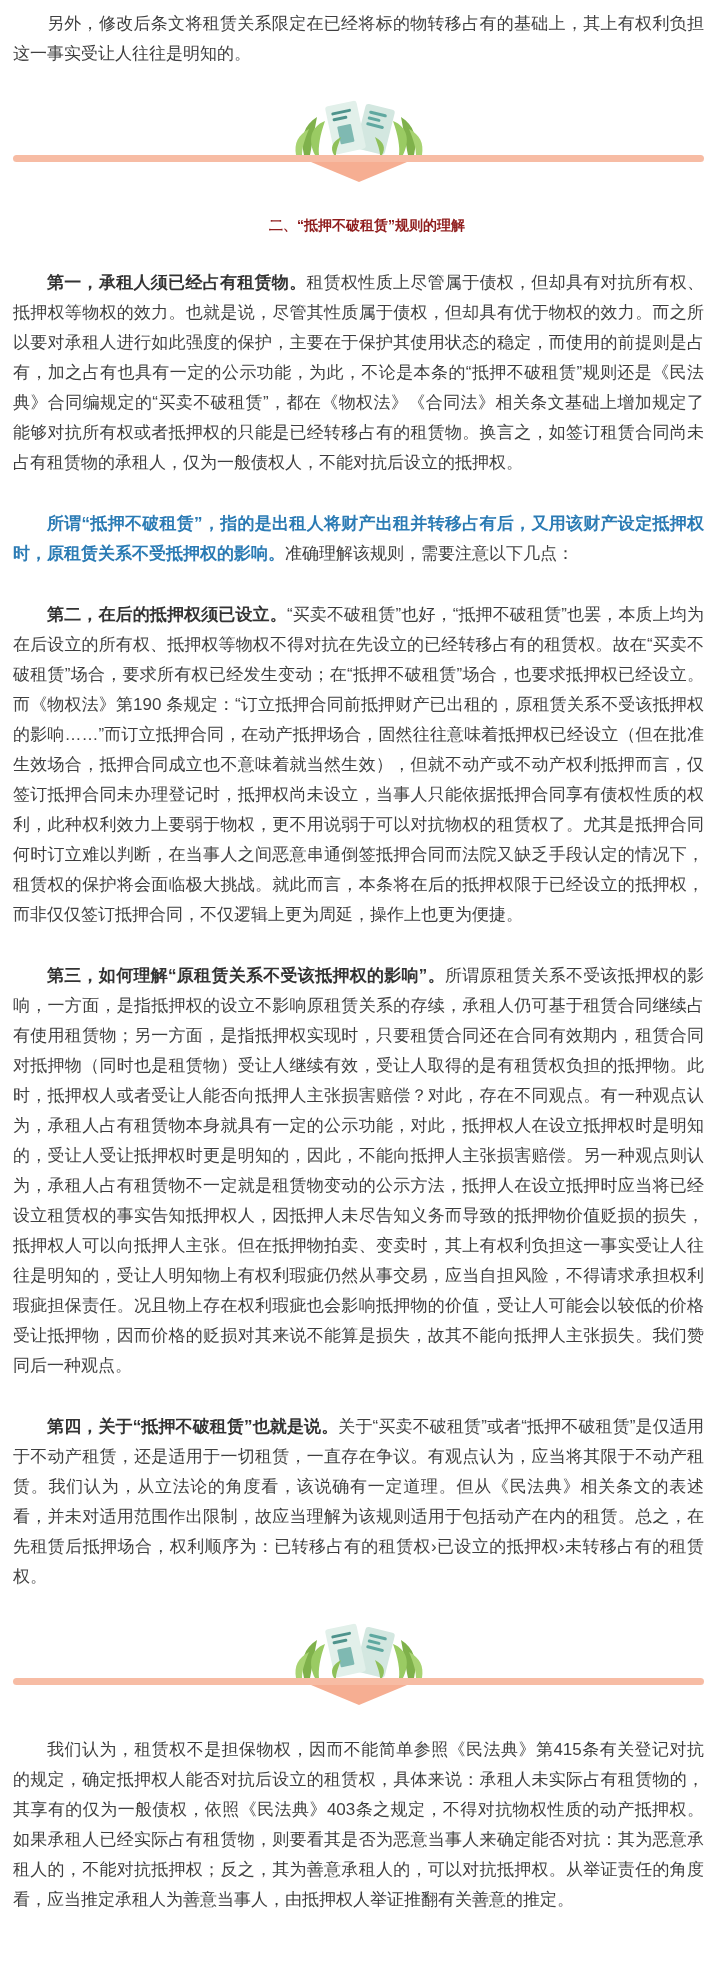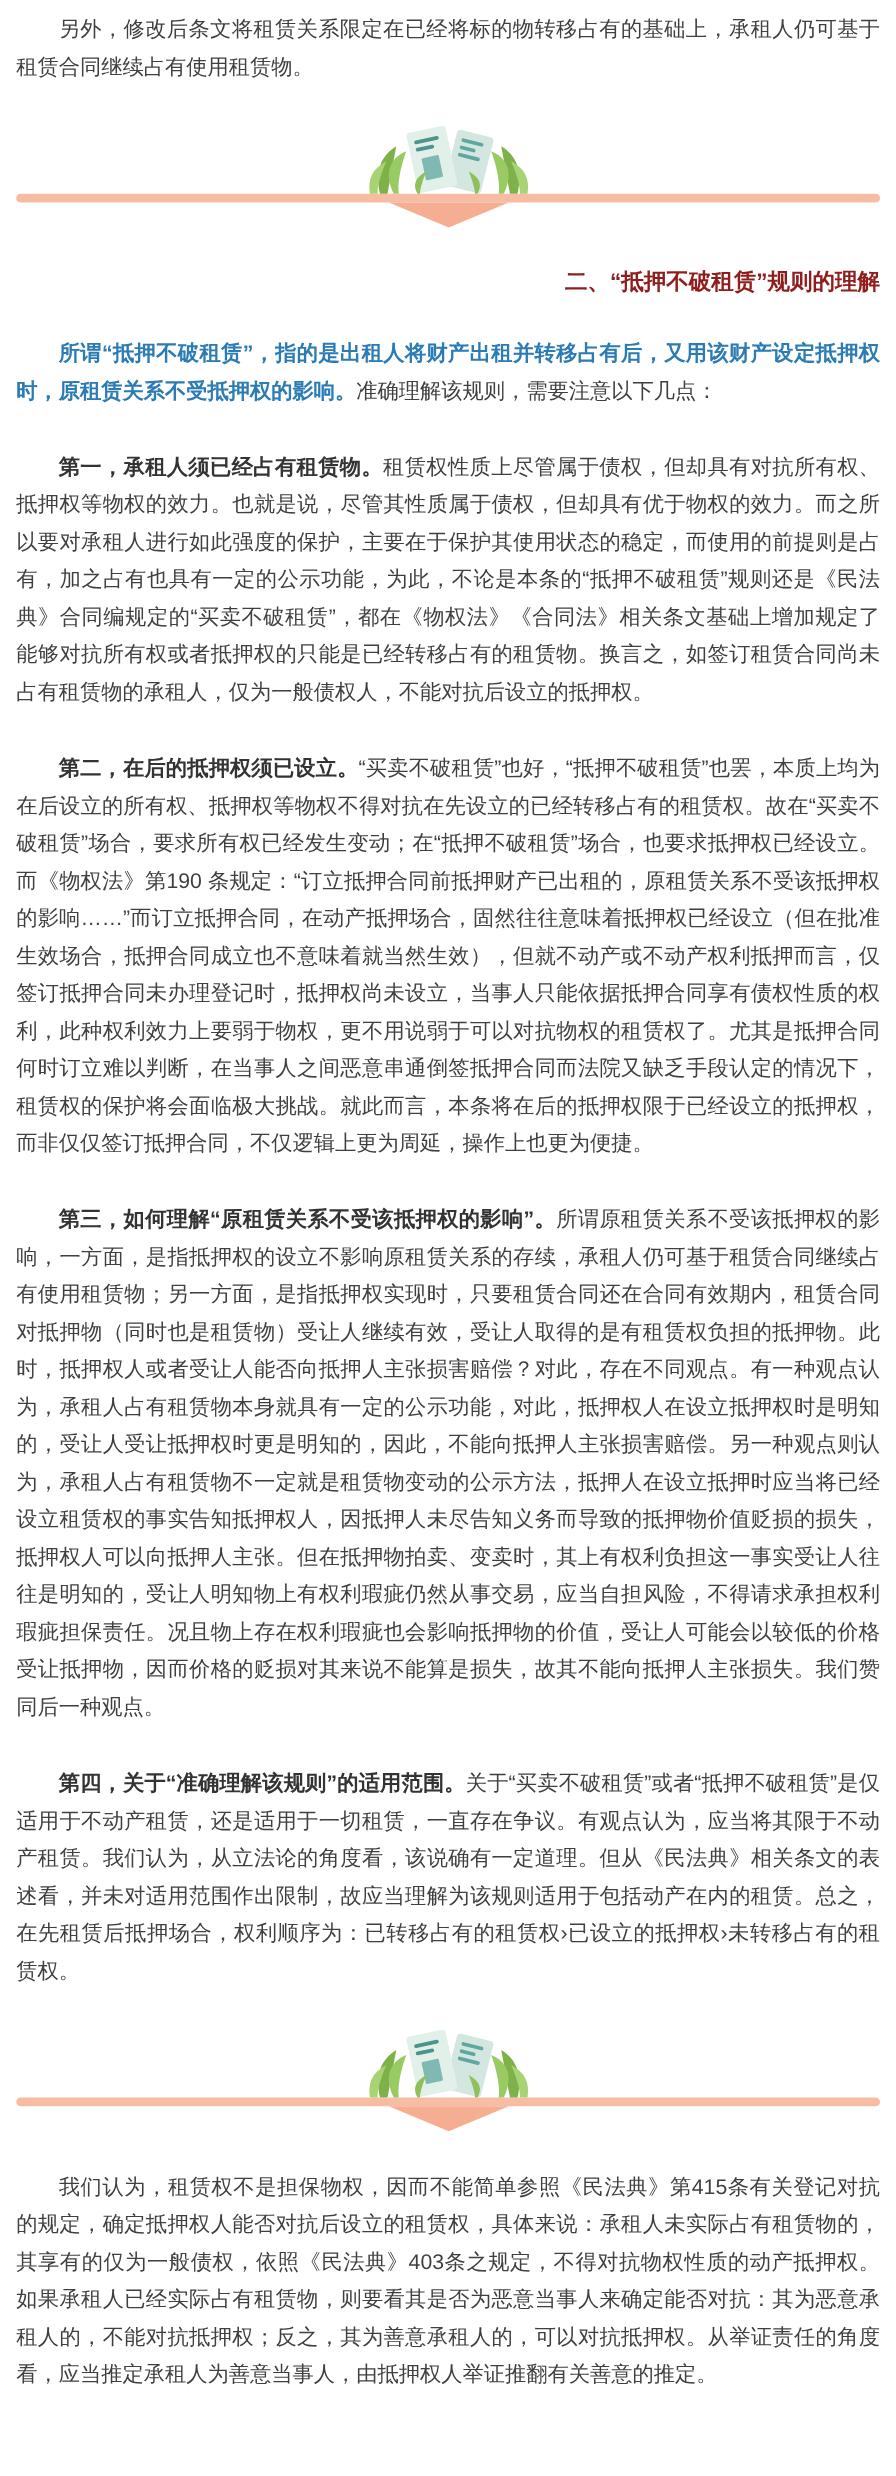--- a/index.html
+++ b/index.html
@@ -13,26 +13,26 @@
     font-size: 17px;
     line-height: 30px;
     text-align: justify;
   }
   .para {
     margin: 0 0 31px 0;
     text-indent: 2em;
   }
   .para:last-child { margin-bottom: 10px; }
   .heading {
-    font-size: 18px;
+    font-size: 14px;
     font-weight: bold;
     color: #8f1d1d;
     margin: 0 0 30px 0;
     padding-left: 1.2em;
-    text-align: right;
+    text-align: center;
     line-height: 26px;
   }
   .hl {
     color: #2b7bb4;
     font-weight: bold;
   }
   .lead {
     font-weight: bold;
     color: #333333;
   }
@@ -67,21 +67,21 @@
     border-left: 48px solid transparent;
     border-right: 48px solid transparent;
     border-top: 20px solid #f6ae92;
   }
 </style>
 </head>
 <body>
 
 <article class="article">
 
-  <p class="para">另外，修改后条文将租赁关系限定在已经将标的物转移占有的基础上，承租人仍可基于租赁合同继续占有使用租赁物。</p>
+  <p class="para">另外，修改后条文将租赁关系限定在已经将标的物转移占有的基础上，其上有权利负担这一事实受让人往往是明知的。</p>
 
   <div class="divider">
     <div class="divider-line"></div>
     <div class="divider-art">
       <svg width="170" height="60" viewBox="0 0 170 60" xmlns="http://www.w3.org/2000/svg">
         <path d="M30 57 C26 40 30 27 43 19 C40 35 38 47 36 57 Z" fill="#7fb14b"></path>
         <path d="M41 57 C34 43 36 29 51 23 C46 37 44 49 45 57 Z" fill="#9acb63"></path>
         <path d="M22 57 C20 45 24 37 35 31 C30 43 28 51 28 57 Z" fill="#a8d372"></path>
         <path d="M140 57 C144 40 140 27 127 19 C130 35 132 47 134 57 Z" fill="#7fb14b"></path>
         <path d="M129 57 C136 43 134 29 119 23 C124 37 126 49 125 57 Z" fill="#9acb63"></path>
@@ -100,29 +100,29 @@
         </g>
         <path d="M60 57 C56 50 58 44 67 39 C64 47 62 53 62 57 Z" fill="#8fc05a"></path>
         <path d="M108 57 C112 50 110 44 101 39 C104 47 106 53 106 57 Z" fill="#8fc05a"></path>
       </svg>
     </div>
     <div class="divider-arrow"></div>
   </div>
 
   <h2 class="heading">二、“抵押不破租赁”规则的理解</h2>
 
+  <p class="para"><span class="lead">第一，承租人须已经占有租赁物。</span><span>租赁权性质上尽管属于债权，但却具有对抗所有权、抵押权等物权的效力。也就是说，尽管其性质属于债权，但却具有优于物权的效力。而之所以要对承租人进行如此强度的保护，主要在于保护其使用状态的稳定，而使用的前提则是占有，加之占有也具有一定的公示功能，为此，不论是本条的“抵押不破租赁”规则还是《民法典》合同编规定的“买卖不破租赁”，都在《物权法》《合同法》相关条文基础上增加规定了能够对抗所有权或者抵押权的只能是已经转移占有的租赁物。换言之，如签订租赁合同尚未占有租赁物的承租人，仅为一般债权人，不能对抗后设立的抵押权。</span></p>
+
   <p class="para"><span class="hl">所谓“抵押不破租赁”，指的是出租人将财产出租并转移占有后，又用该财产设定抵押权时，原租赁关系不受抵押权的影响。</span><span>准确理解该规则，需要注意以下几点：</span></p>
-
-  <p class="para"><span class="lead">第一，承租人须已经占有租赁物。</span><span>租赁权性质上尽管属于债权，但却具有对抗所有权、抵押权等物权的效力。也就是说，尽管其性质属于债权，但却具有优于物权的效力。而之所以要对承租人进行如此强度的保护，主要在于保护其使用状态的稳定，而使用的前提则是占有，加之占有也具有一定的公示功能，为此，不论是本条的“抵押不破租赁”规则还是《民法典》合同编规定的“买卖不破租赁”，都在《物权法》《合同法》相关条文基础上增加规定了能够对抗所有权或者抵押权的只能是已经转移占有的租赁物。换言之，如签订租赁合同尚未占有租赁物的承租人，仅为一般债权人，不能对抗后设立的抵押权。</span></p>
 
   <p class="para"><span class="lead">第二，在后的抵押权须已设立。</span><span>“买卖不破租赁”也好，“抵押不破租赁”也罢，本质上均为在后设立的所有权、抵押权等物权不得对抗在先设立的已经转移占有的租赁权。故在“买卖不破租赁”场合，要求所有权已经发生变动；在“抵押不破租赁”场合，也要求抵押权已经设立。而《物权法》第190 条规定：“订立抵押合同前抵押财产已出租的，原租赁关系不受该抵押权的影响……”而订立抵押合同，在动产抵押场合，固然往往意味着抵押权已经设立（但在批准生效场合，抵押合同成立也不意味着就当然生效），但就不动产或不动产权利抵押而言，仅签订抵押合同未办理登记时，抵押权尚未设立，当事人只能依据抵押合同享有债权性质的权利，此种权利效力上要弱于物权，更不用说弱于可以对抗物权的租赁权了。尤其是抵押合同何时订立难以判断，在当事人之间恶意串通倒签抵押合同而法院又缺乏手段认定的情况下，租赁权的保护将会面临极大挑战。就此而言，本条将在后的抵押权限于已经设立的抵押权，而非仅仅签订抵押合同，不仅逻辑上更为周延，操作上也更为便捷。</span></p>
 
   <p class="para"><span class="lead">第三，如何理解“原租赁关系不受该抵押权的影响”。</span><span>所谓原租赁关系不受该抵押权的影响，一方面，是指抵押权的设立不影响原租赁关系的存续，承租人仍可基于租赁合同继续占有使用租赁物；另一方面，是指抵押权实现时，只要租赁合同还在合同有效期内，租赁合同对抵押物（同时也是租赁物）受让人继续有效，受让人取得的是有租赁权负担的抵押物。此时，抵押权人或者受让人能否向抵押人主张损害赔偿？对此，存在不同观点。有一种观点认为，承租人占有租赁物本身就具有一定的公示功能，对此，抵押权人在设立抵押权时是明知的，受让人受让抵押权时更是明知的，因此，不能向抵押人主张损害赔偿。另一种观点则认为，承租人占有租赁物不一定就是租赁物变动的公示方法，抵押人在设立抵押时应当将已经设立租赁权的事实告知抵押权人，因抵押人未尽告知义务而导致的抵押物价值贬损的损失，抵押权人可以向抵押人主张。但在抵押物拍卖、变卖时，其上有权利负担这一事实受让人往往是明知的，受让人明知物上有权利瑕疵仍然从事交易，应当自担风险，不得请求承担权利瑕疵担保责任。况且物上存在权利瑕疵也会影响抵押物的价值，受让人可能会以较低的价格受让抵押物，因而价格的贬损对其来说不能算是损失，故其不能向抵押人主张损失。我们赞同后一种观点。</span></p>
 
-  <p class="para"><span class="lead">第四，关于“准确理解该规则”的适用范围。</span><span>关于“买卖不破租赁”或者“抵押不破租赁”是仅适用于不动产租赁，还是适用于一切租赁，一直存在争议。有观点认为，应当将其限于不动产租赁。我们认为，从立法论的角度看，该说确有一定道理。但从《民法典》相关条文的表述看，并未对适用范围作出限制，故应当理解为该规则适用于包括动产在内的租赁。总之，在先租赁后抵押场合，权利顺序为：已转移占有的租赁权›已设立的抵押权›未转移占有的租赁权。</span></p>
+  <p class="para"><span class="lead">第四，关于“抵押不破租赁”也就是说。</span><span>关于“买卖不破租赁”或者“抵押不破租赁”是仅适用于不动产租赁，还是适用于一切租赁，一直存在争议。有观点认为，应当将其限于不动产租赁。我们认为，从立法论的角度看，该说确有一定道理。但从《民法典》相关条文的表述看，并未对适用范围作出限制，故应当理解为该规则适用于包括动产在内的租赁。总之，在先租赁后抵押场合，权利顺序为：已转移占有的租赁权›已设立的抵押权›未转移占有的租赁权。</span></p>
 
   <div class="divider">
     <div class="divider-line"></div>
     <div class="divider-art">
       <svg width="170" height="60" viewBox="0 0 170 60" xmlns="http://www.w3.org/2000/svg">
         <path d="M30 57 C26 40 30 27 43 19 C40 35 38 47 36 57 Z" fill="#7fb14b"></path>
         <path d="M41 57 C34 43 36 29 51 23 C46 37 44 49 45 57 Z" fill="#9acb63"></path>
         <path d="M22 57 C20 45 24 37 35 31 C30 43 28 51 28 57 Z" fill="#a8d372"></path>
         <path d="M140 57 C144 40 140 27 127 19 C130 35 132 47 134 57 Z" fill="#7fb14b"></path>
         <path d="M129 57 C136 43 134 29 119 23 C124 37 126 49 125 57 Z" fill="#9acb63"></path>

